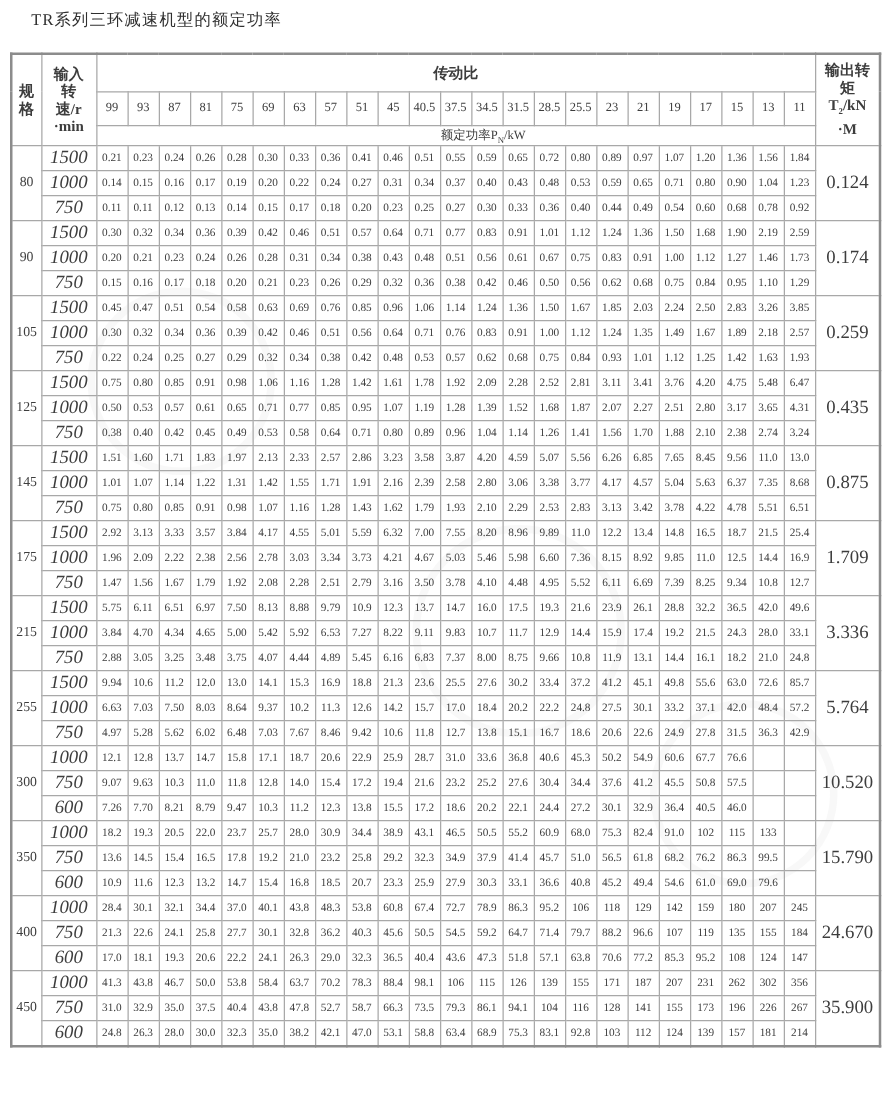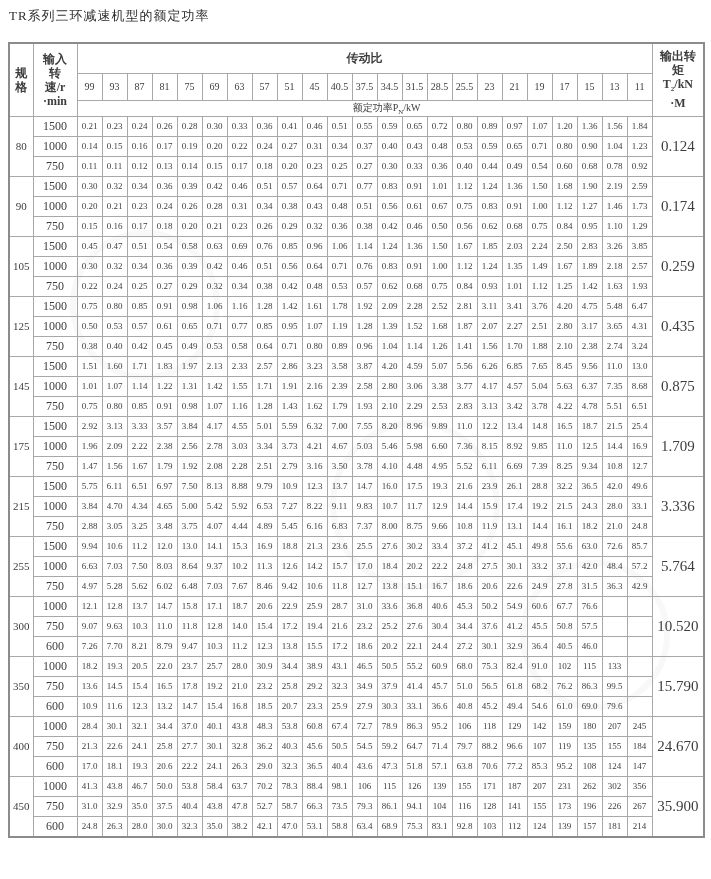--- a/index.html
+++ b/index.html
@@ -3,41 +3,41 @@
 <meta charset="utf-8">
 <style>
   * { box-sizing: border-box; }
   html, body { margin: 0; padding: 0; }
   body {
     width: 711px; height: 879px; background: #ffffff; position: relative;
     font-family: "Liberation Serif", "DejaVu Serif", serif;
     overflow: hidden;
   }
   .title {
-    position: absolute; left: 9px; top: 7px;
+    position: absolute; left: 25px; top: 7px;
     font-size: 13px; color: #2f2f2f; letter-spacing: 1px;
   }
   table#power-table {
     position: absolute; left: 8px; top: 42px; width: 695px;
     border-collapse: collapse; table-layout: fixed;
     border: 2px solid #8c8c8c;
   }
   th, td {
     border: 1px solid #a8a8a8; text-align: center; vertical-align: middle;
     color: #3d3d3d; font-weight: normal; padding: 0 1px;
     overflow: hidden; white-space: nowrap;
   }
   thead tr.h1 th { height: 30px; font-size: 12px; font-weight: bold; }
   thead tr.h2 th { height: 27px; font-size: 10px; }
   thead tr.h3 th { height: 16px; font-size: 10px; padding-left: 45px; }
   th.multiline { font-size: 11px; line-height: 14px; }
   .pre { white-space: pre-line; }
   sub { font-size: 7px; }
   td.spec   { font-size: 11px; text-align: center; }
-  td.speed  { font-size: 12px; height: 19px; line-height: 19px; }
+  td.speed  { font-size: 15px; height: 19px; line-height: 19px; font-style: italic; }
   td.power  { font-size: 9px; }
   td.torque { font-size: 15px; }
   .watermark {
     position: absolute; border: 6px solid #c9c9c9; border-radius: 50%;
     opacity: 0.12; pointer-events: none;
   }
   #wm1 { width: 150px; height: 150px; left: 70px;  top: 230px; }
   #wm2 { width: 170px; height: 170px; left: 330px; top: 420px; }
   #wm3 { width: 150px; height: 150px; left: 520px; top: 560px; }
 </style>

